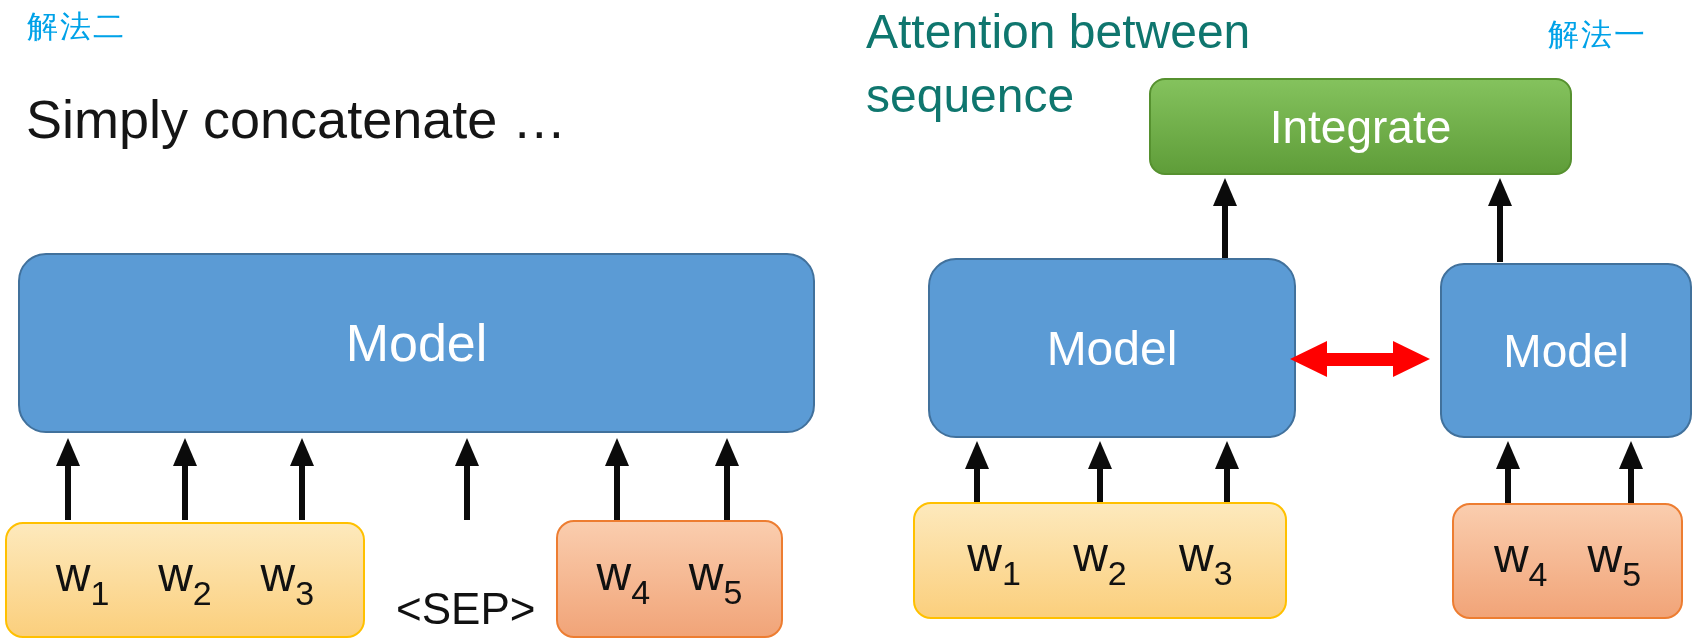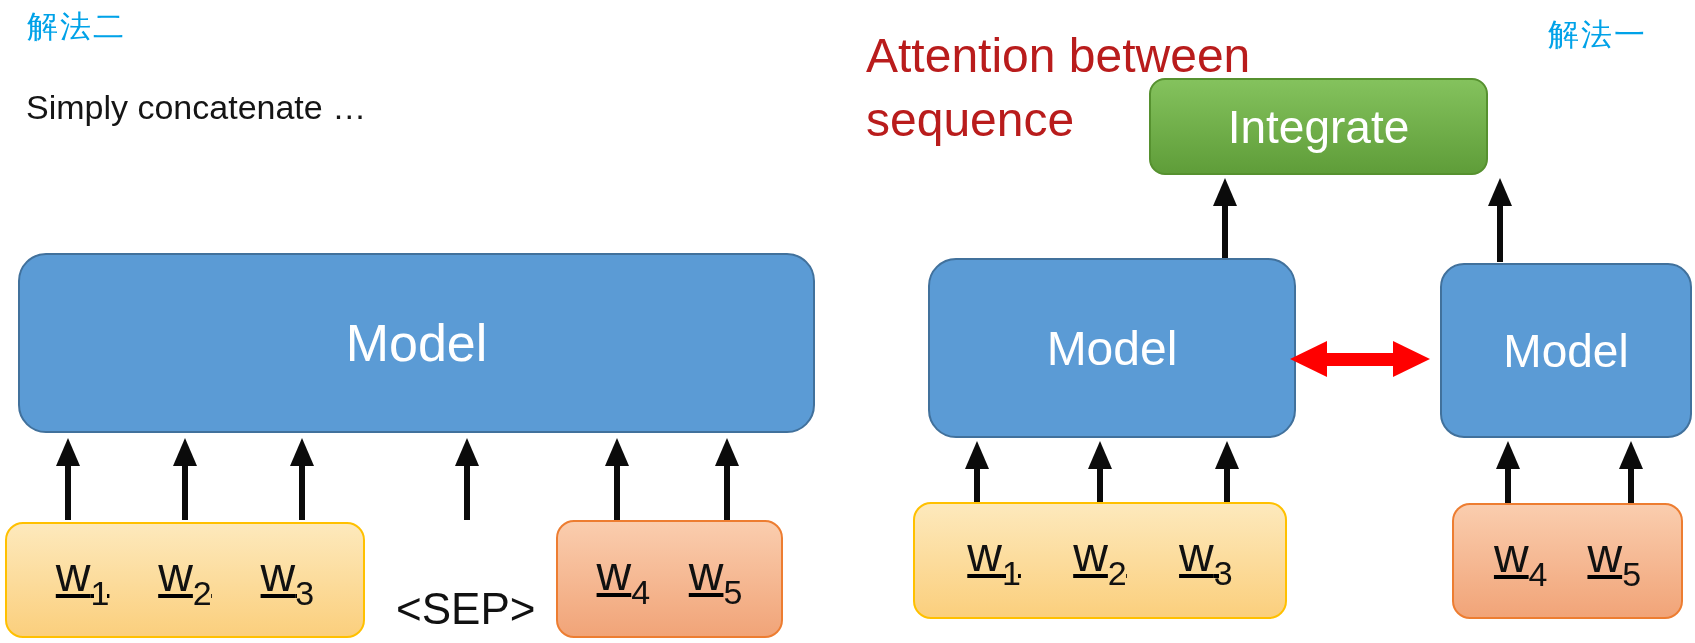--- a/index.html
+++ b/index.html
@@ -7,23 +7,23 @@
     position:relative; width:1695px; height:643px; background:#ffffff;
     font-family:"Liberation Sans", sans-serif; overflow:hidden;
   }
   .abs { position:absolute; }
 
   
   .corner-tag {
     font-family:"Liberation Serif", serif;
     font-weight:400; color:#00A2E8; font-size:31px; letter-spacing:2px;
   }
-  .caption { color:#151515; font-size:34px; }
+  .caption { color:#151515; font-size:54px; }
   .red-heading {
-    color:#b91c1c; font-size:48px; line-height:64px; white-space:pre-line;margin-top:24px;
+    color:#0f766e; font-size:48px; line-height:64px; white-space:pre-line;
   }
 
   
   .box {
     position:absolute; box-sizing:border-box;
     display:flex; align-items:center; justify-content:center;
   }
   .model-box {
     background:#5B9BD5; border:2.5px solid #41719C; border-radius:28px;
     color:#ffffff;
@@ -37,21 +37,21 @@
   .token-box { border-radius:18px; }
   .token-box.yellow {
     background:linear-gradient(180deg,#FDE9BC 0%,#FBCF7D 100%);
     border:2.5px solid #FFC000;
   }
   .token-box.orange {
     background:linear-gradient(180deg,#FACDAE 0%,#F1A478 100%);
     border:2.5px solid #ED7D31;
   }
   .token-row {
-    width:100%; display:flex; justify-content:space-evenly; align-items:flex-start;text-decoration:underline;
+    width:100%; display:flex; justify-content:space-evenly; align-items:flex-start;
   }
   .tok { font-size:48px; color:#111; line-height:1; }
   .tok sub { font-size:34px; line-height:1; vertical-align:-14px; }
   .sep-label { font-size:44px; color:#111;margin-top:36px; }
 
   
   .up-arrow {
     position:absolute; width:26px;
     display:flex; flex-direction:column; align-items:center;
   }
@@ -134,21 +134,21 @@
     </div>
   </div>
 
   <div>
 
     <div class="abs red-heading" style="left:866px; top:0px;">Attention between
 sequence</div>
 
     <div class="abs corner-tag" style="left:1548px; top:14px;">解法一</div>
 
-    <div class="box integrate-box" style="left:1149px; top:78px; width:339px; height:97px;">
+    <div class="box integrate-box" style="left:1149px; top:78px; width:423px; height:97px;">
       <span style="font-size:46px;">Integrate</span>
     </div>
 
     <div class="up-arrow" style="left:1212px; top:178px; height:80px;">
         <div class="head"></div>
         <div class="shaft"></div>
       </div>
     <div class="up-arrow" style="left:1487px; top:178px; height:84px;">
         <div class="head"></div>
         <div class="shaft"></div>

